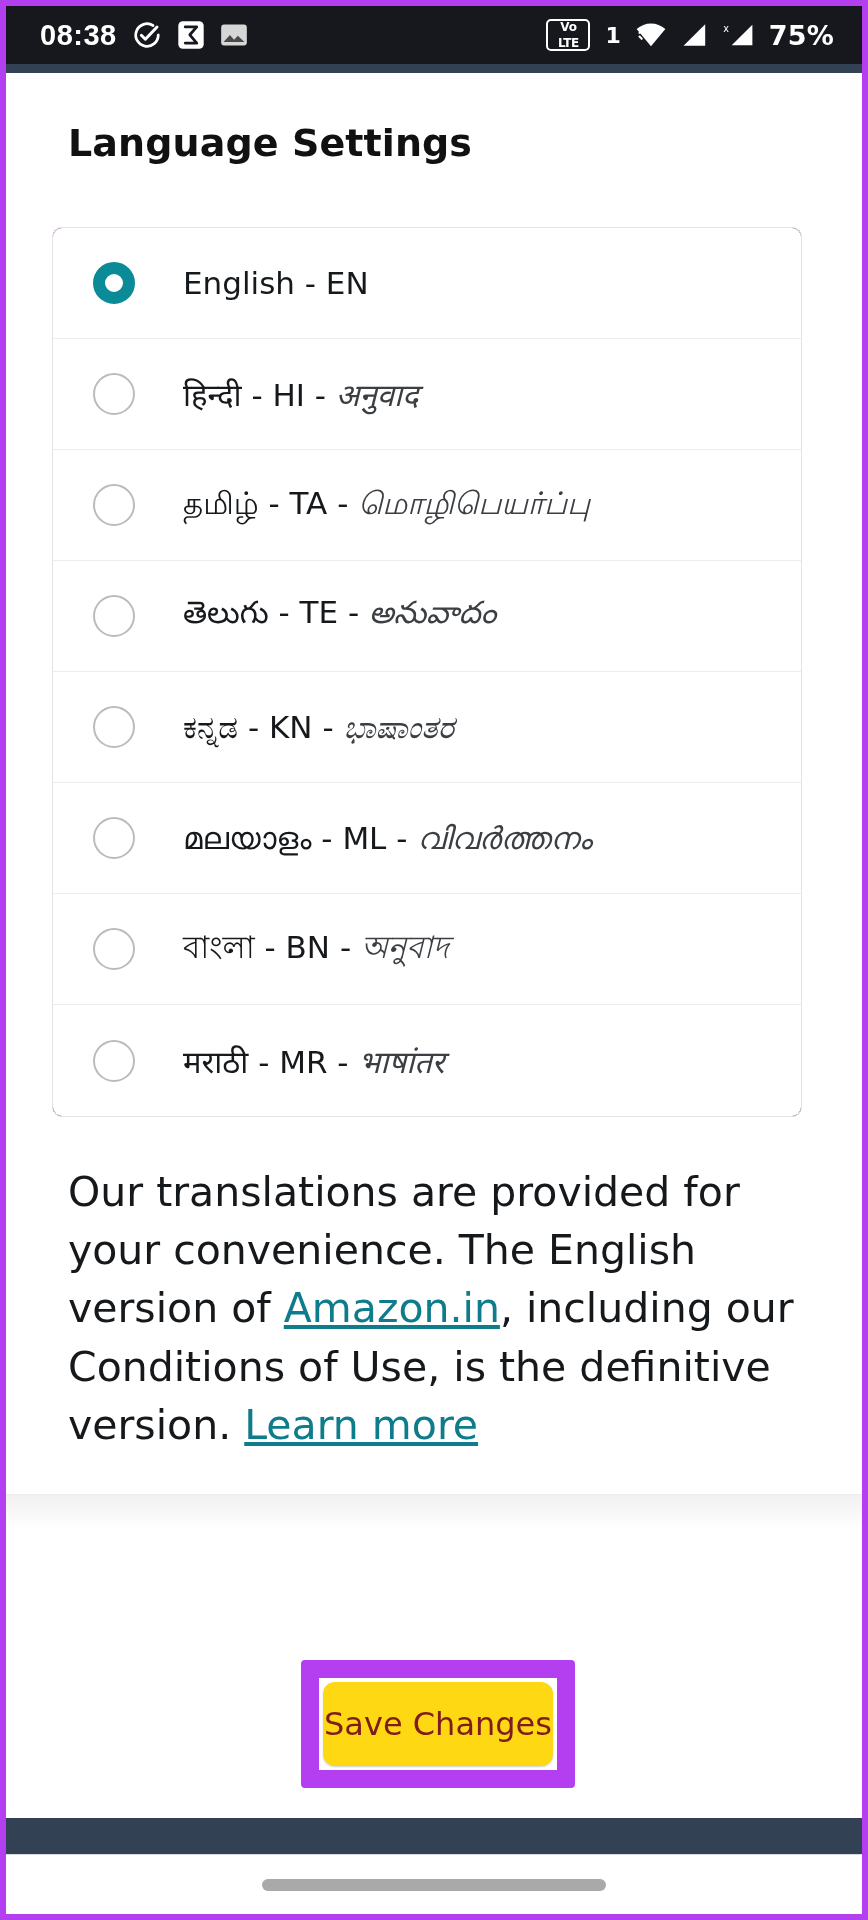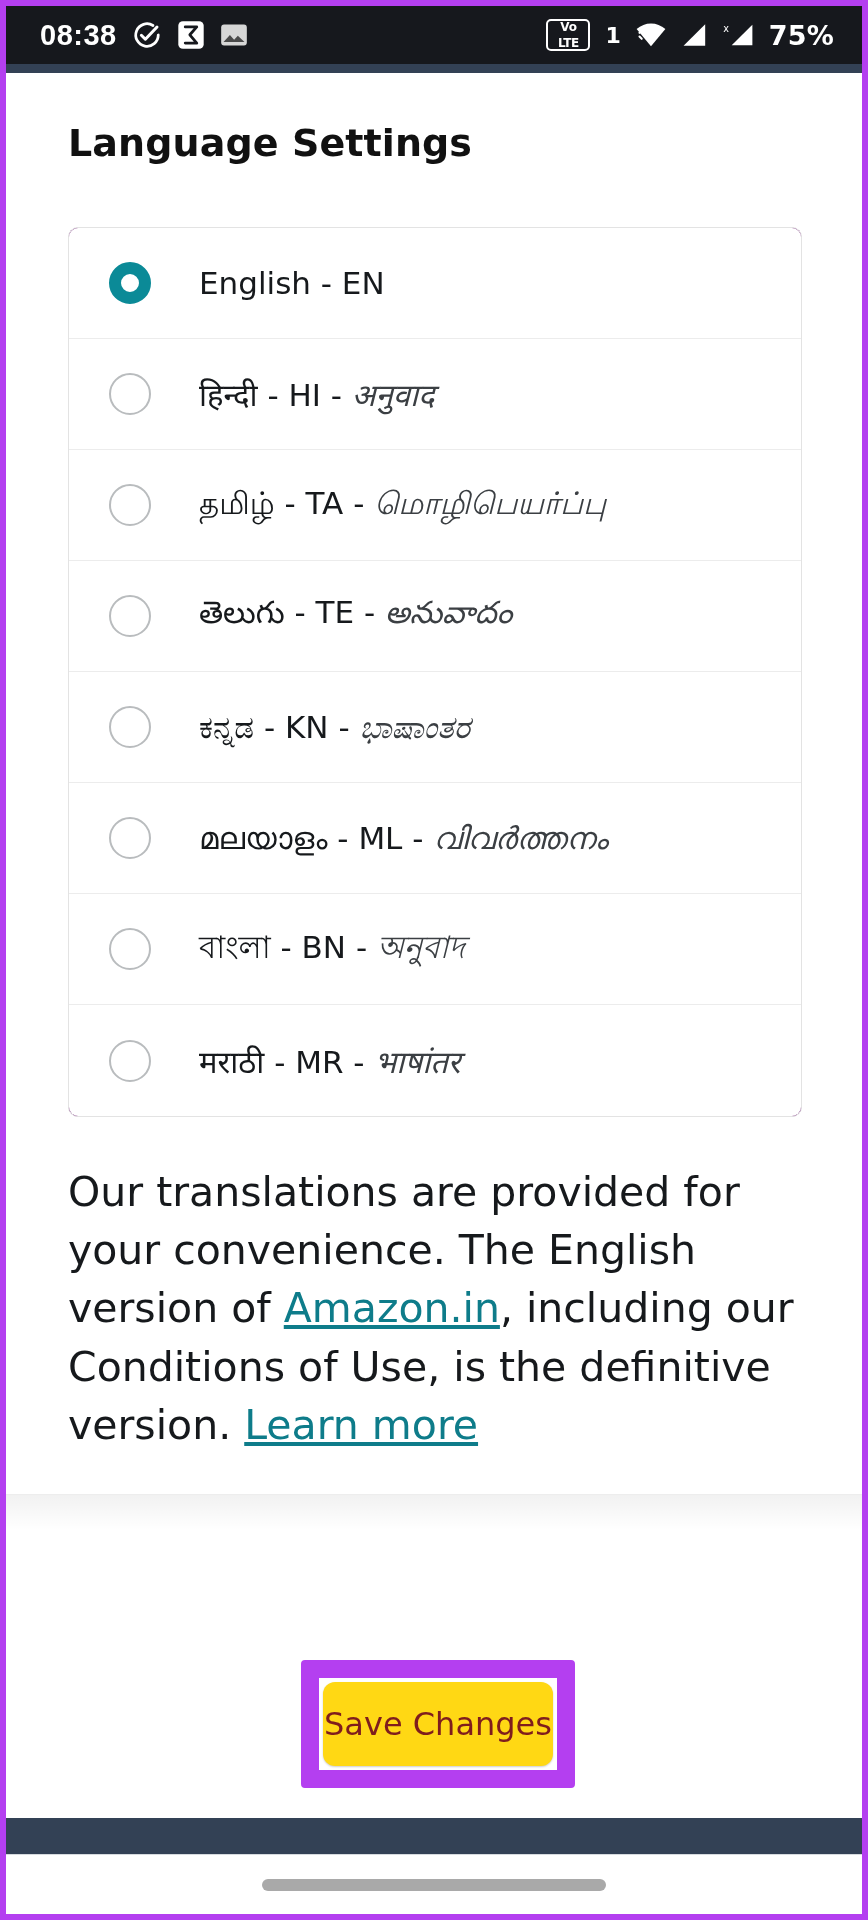--- a/index.html
+++ b/index.html
@@ -73,21 +73,21 @@
 
   .page-title {
     font-size: 38px;
     font-weight: bold;
     color: #111111;
     margin: 48px 0 0 62px;
     letter-spacing: 0.1px;
   }
 
   .lang-card {
-    margin: 62px 60px 0 62px;
+    margin: 62px 60px 0 46px;
     border: 1px solid #e3e3e3;
     border-radius: 10px;
     background: #701a75;
     overflow: hidden;
   }
 
   .lang-row {
     height: 111px;
     display: flex;
     align-items: center;

